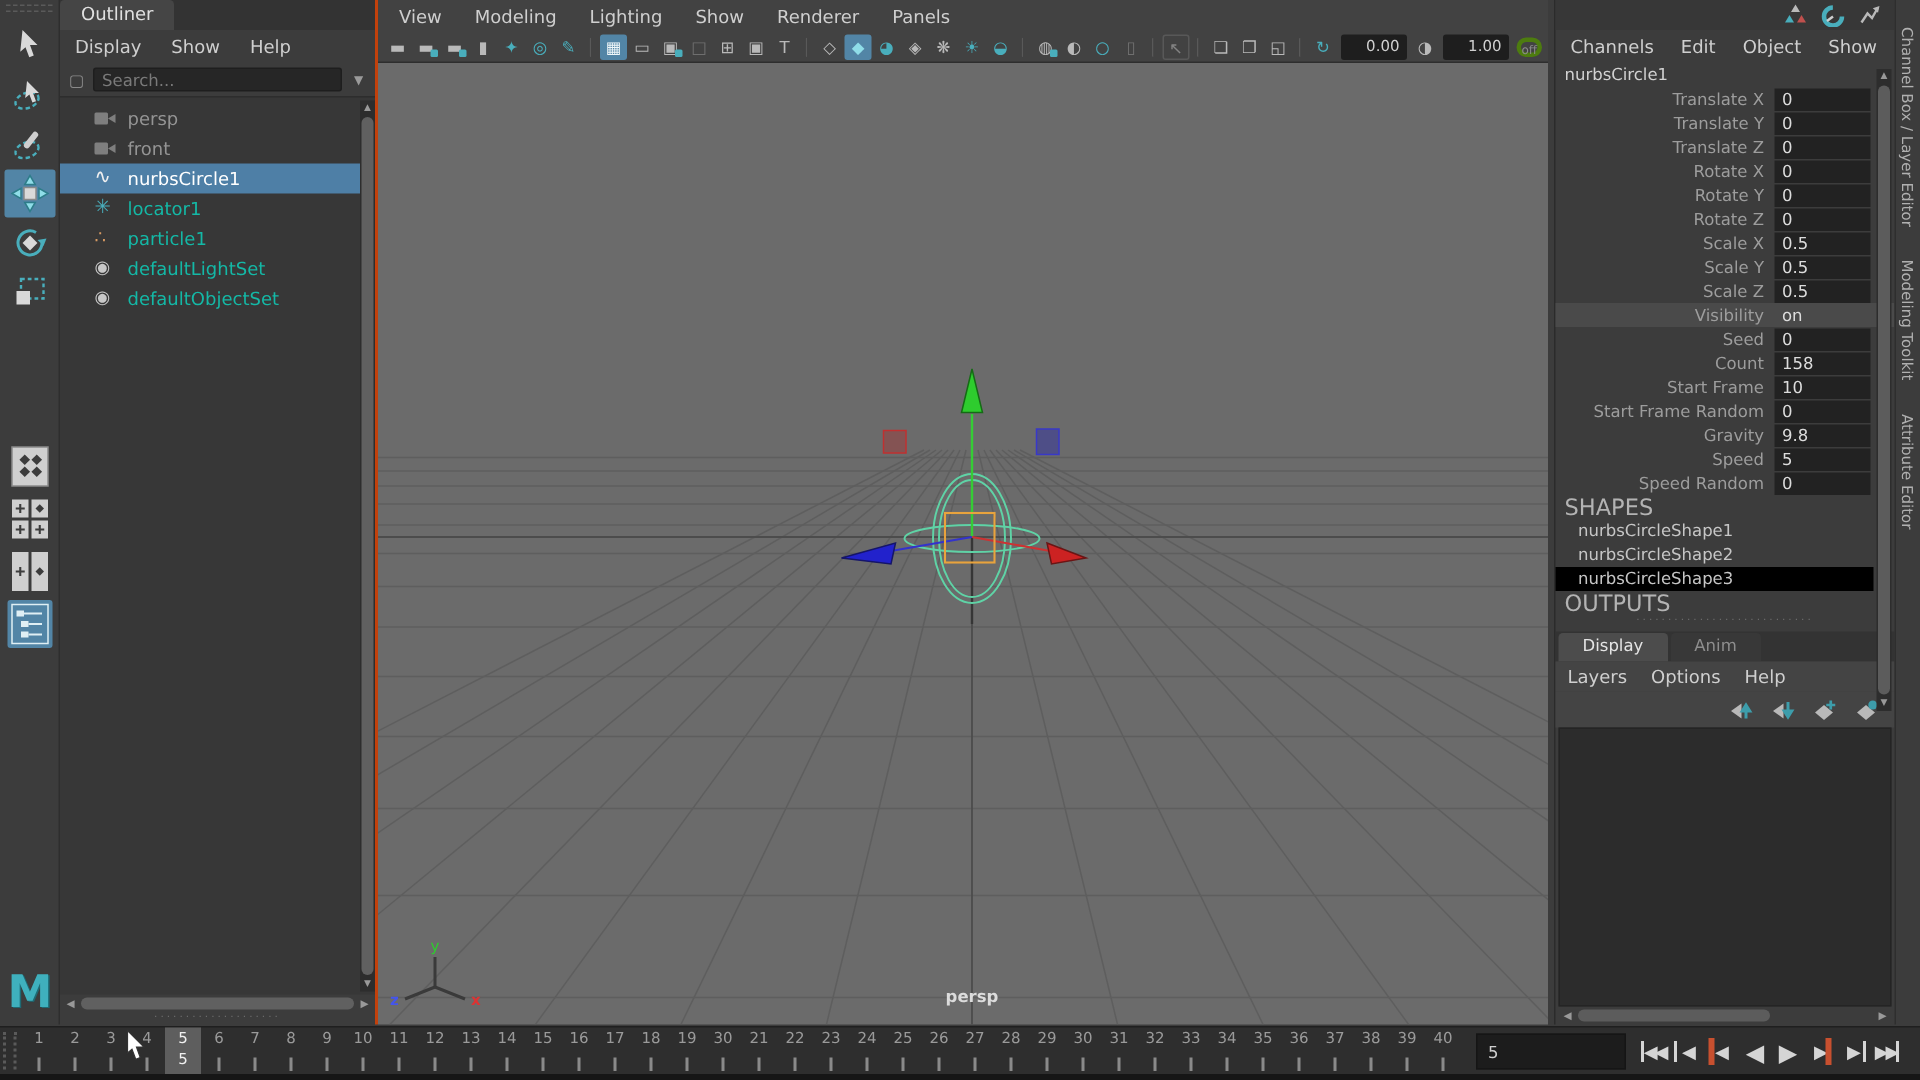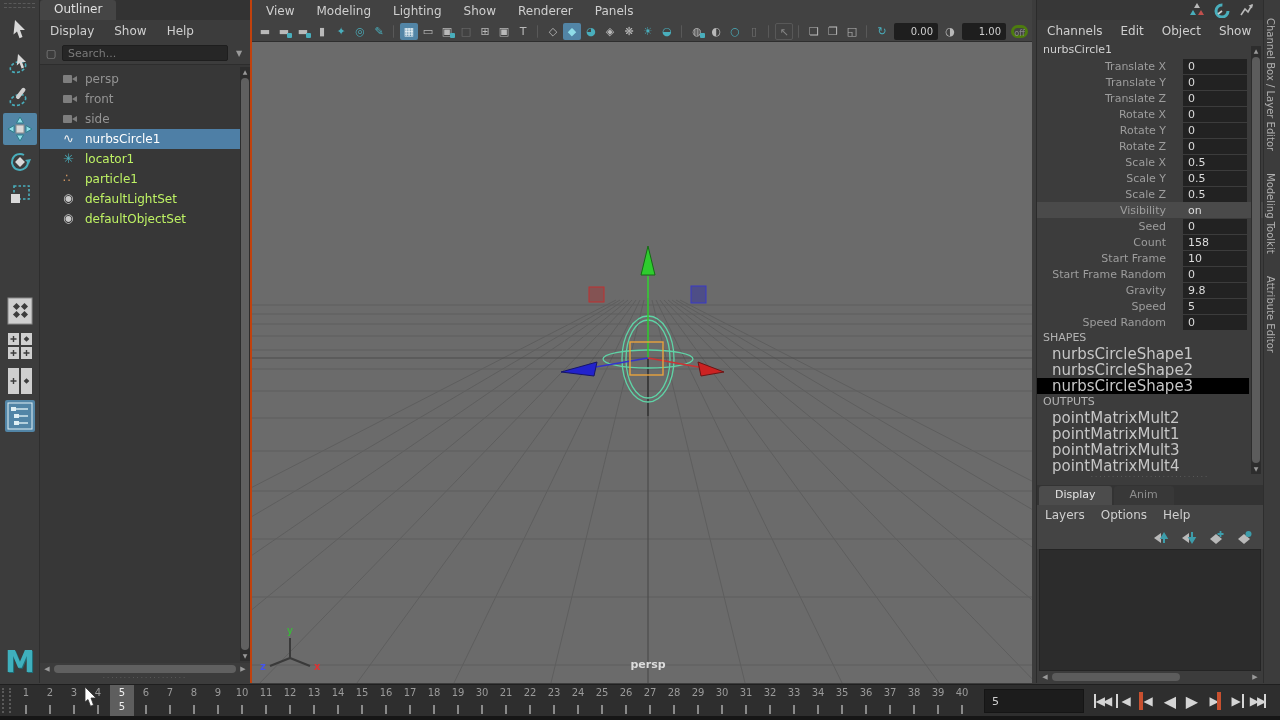--- a/index.html
+++ b/index.html
@@ -25,21 +25,21 @@
   .ol-tabrow { height:20px; background:#333; display:flex; }
   .ol-tab { background:#454545; color:#e0e0e0; padding:2px 14px; font-size:12px; border-radius:3px 3px 0 0; }
   .ol-menus { height:22px; display:flex; gap:20px; align-items:center; padding-left:10px; background:#3c3c3c; }
   .menu { color:#cfcfcf; font-size:12px; }
   .ol-search { height:22px; display:flex; align-items:center; gap:4px; padding:0 4px; }
   .ol-search .sicon { color:#8a8a8a; font-size:11px; width:14px; text-align:center; }
   .ol-search input { flex:1; height:16px; background:#262626; border:1px solid #1e1e1e; color:#cfcfcf; font-size:11px; padding:0 5px; border-radius:2px; font-family:inherit; }
   .ol-search input::placeholder { color:#7a7a7a; }
   .ol-search .arrow { color:#9a9a9a; font-size:8px; width:14px; text-align:center; }
   .ol-list { flex:1; position:relative; background:#373737; border-top:1px solid #2d2d2d; overflow:hidden; padding-top:4px; }
-  .ol-row { height:20px; display:flex; align-items:center; padding-left:22px; font-size:12px; color:#bef264; margin-right:10px; }
+  .ol-row { height:20px; display:flex; align-items:center; padding-left:22px; font-size:12px; color:#14b8a6; margin-right:10px; }
   .ol-row.dim { color:#949494; }
   .ol-row.dim .oi { opacity:.55; }
   .ol-row.sel { background:#4e7fa6; color:#ffffff; }
   .oi { width:18px; height:14px; position:relative; margin-right:5px; flex:none; }
   .oi.camera::before { content:""; position:absolute; left:1px; top:3px; width:9px; height:8px; background:#b9b9b9; border-radius:1px; }
   .oi.camera::after { content:""; position:absolute; left:10px; top:4px; border-right:5px solid #b9b9b9; border-top:3px solid transparent; border-bottom:3px solid transparent; }
   .oi.curve::before { content:"∿"; position:absolute; left:1px; top:-1px; font-size:13px; color:#f0f0f0; }
   .oi.locator::before { content:"✳"; position:absolute; left:1px; top:-1px; font-size:13px; color:#49aebc; }
   .oi.particle::before { content:"∴"; position:absolute; left:1px; top:-1px; font-size:12px; color:#d79a63; letter-spacing:-1px; }
   .oi.set::before { content:"◉"; position:absolute; left:1px; top:-1px; font-size:12px; color:#c9c9c9; }
@@ -65,26 +65,26 @@
   .tb.field { min-width:44px; background:#1e1e1e; color:#cfcfcf; font-size:10px; text-align:right; padding:0 5px; margin:0 2px; }
   .tb.badge { min-width:17px; font-size:8px; color:#8a8a8a; border:3px solid #4d7c0f; border-radius:9px; height:13px; line-height:12px; margin-left:2px; }
   .vp-canvas { flex:1; position:relative; background:#6b6b6b; overflow:hidden; }
   .vp-canvas svg { position:absolute; left:0; top:0; }
   
   #rightpanel { position:absolute; left:1036px; top:0; width:227px; height:683px; background:#3c3c3c; display:flex; flex-direction:column; border-left:1px solid #2b2b2b; }
   .rp-status { height:20px; display:flex; justify-content:flex-end; align-items:center; gap:9px; padding-right:8px; background:#373737; }
   .cb-menus { height:21px; display:flex; gap:18px; align-items:center; padding-left:10px; }
   .cb-title { height:17px; line-height:17px; padding-left:6px; color:#d2d2d2; font-size:11px; }
   .cb-row { display:flex; height:16px; align-items:center; font-size:11px; }
-  .cb-label { flex:1; text-align:right; color:#9d9d9d; padding-right:17px; white-space:nowrap; }
+  .cb-label { flex:1; text-align:right; color:#9d9d9d; padding-right:7px; white-space:nowrap; }
   .cb-value { width:64px; background:#222; color:#dcdcdc; padding:0 5px; height:15px; line-height:15px; margin-right:16px; flex:none; }
   .cb-row.vis { background:#4a4a4a;justify-content:center; }
   .cb-row.vis .cb-value { background:transparent; }
-  .cb-header { height:16px; line-height:16px; padding-left:6px; color:#b3b3b3; font-size:11px; }
-  .cb-item { height:16px; line-height:16px; padding-left:15px; color:#c6c6c6; font-size:15px; margin-right:14px; }
+  .cb-header { height:16px; line-height:16px; padding-left:6px; color:#b3b3b3; font-size:15px; }
+  .cb-item { height:16px; line-height:16px; padding-left:15px; color:#c6c6c6; font-size:11px; margin-right:14px; }
   .cb-item.hl { background:#000000; }
   .cb-scroll { position:absolute; right:2px; top:46px; height:428px; width:10px; background:#2d2d2d; display:flex; flex-direction:column; }
   .le-tabs { height:20px; background:#333; display:flex; gap:2px; padding:1px 2px 0 2px; margin-top:3px; }
   .le-tab { padding:2px 16px; font-size:11px; color:#8d8d8d; background:#383838; border-radius:3px 3px 0 0; }
   .le-tab.active { background:#4c4c4c; color:#e4e4e4; }
   .le-menus { height:20px; display:flex; gap:16px; align-items:center; padding-left:8px; background:#444; }
   .le-icons { height:24px; display:flex; justify-content:flex-end; align-items:center; gap:10px; padding-right:10px; background:#444; }
   .le-list { flex:1; background:#2c2c2c; border:1px solid #242424; margin:0 2px; }
   .le-hscroll { height:12px; display:flex; align-items:center; gap:2px; padding:0 3px; }
   .le-hscroll .sarrow { width:10px; color:#999; font-size:7px; text-align:center; }
@@ -228,24 +228,20 @@
           <span class="oi camera"></span>
           <span>persp</span>
         </div>
 
 
         <div class="ol-row dim">
           <span class="oi camera"></span>
           <span>front</span>
         </div>
 
-        <div class="ol-row dim">
-          <span class="oi camera"></span>
-          <span>side</span>
-        </div>
 
         <div class="ol-row sel">
           <span class="oi curve"></span>
           <span>nurbsCircle1</span>
         </div>
 
         <div class="ol-row">
           <span class="oi locator"></span>
           <span>locator1</span>
         </div>
@@ -512,27 +508,20 @@
         </div>
       </div>
     <div class="cb-header">SHAPES</div>
     <div>
 
     <div class="cb-item">nurbsCircleShape1</div>
         <div class="cb-item">nurbsCircleShape2</div>
         <div class="cb-item hl">nurbsCircleShape3</div>
       </div>
     <div class="cb-header">OUTPUTS</div>
-    <div>
-
-    <div class="cb-item">pointMatrixMult2</div>
-        <div class="cb-item">pointMatrixMult1</div>
-        <div class="cb-item">pointMatrixMult3</div>
-        <div class="cb-item">pointMatrixMult4</div>
-      </div>
     <div class="grip-dots">····························</div>
     <div class="le-tabs">
 
     <span class="le-tab active">Display</span>
         <span class="le-tab">Anim</span>
       </div>
     <div class="le-menus">
 
     <span class="menu">Layers</span>
         <span class="menu">Options</span>

